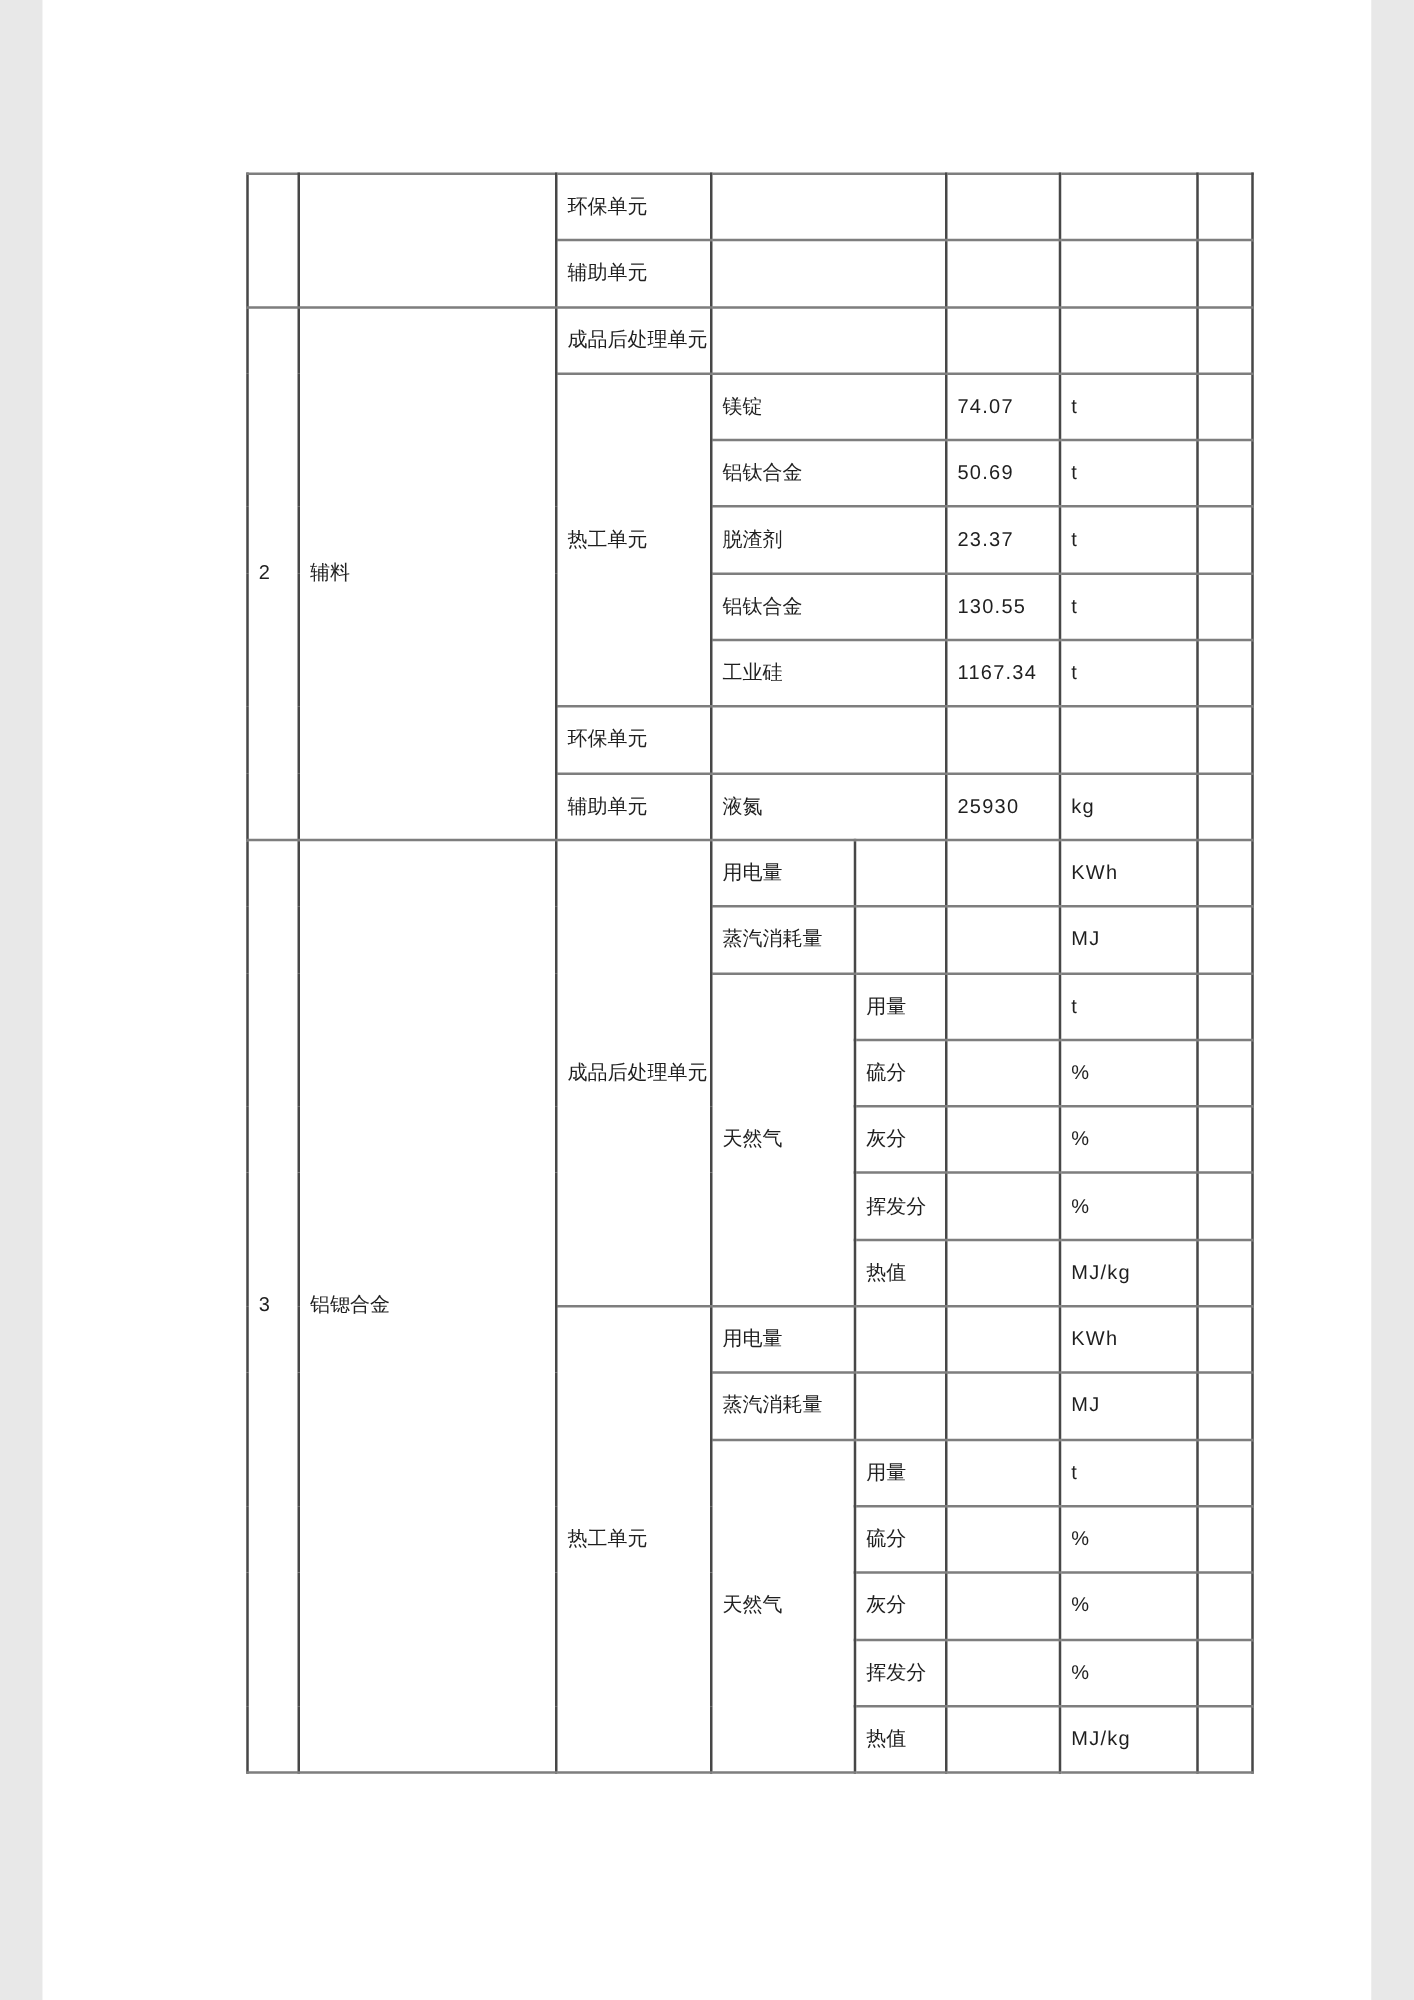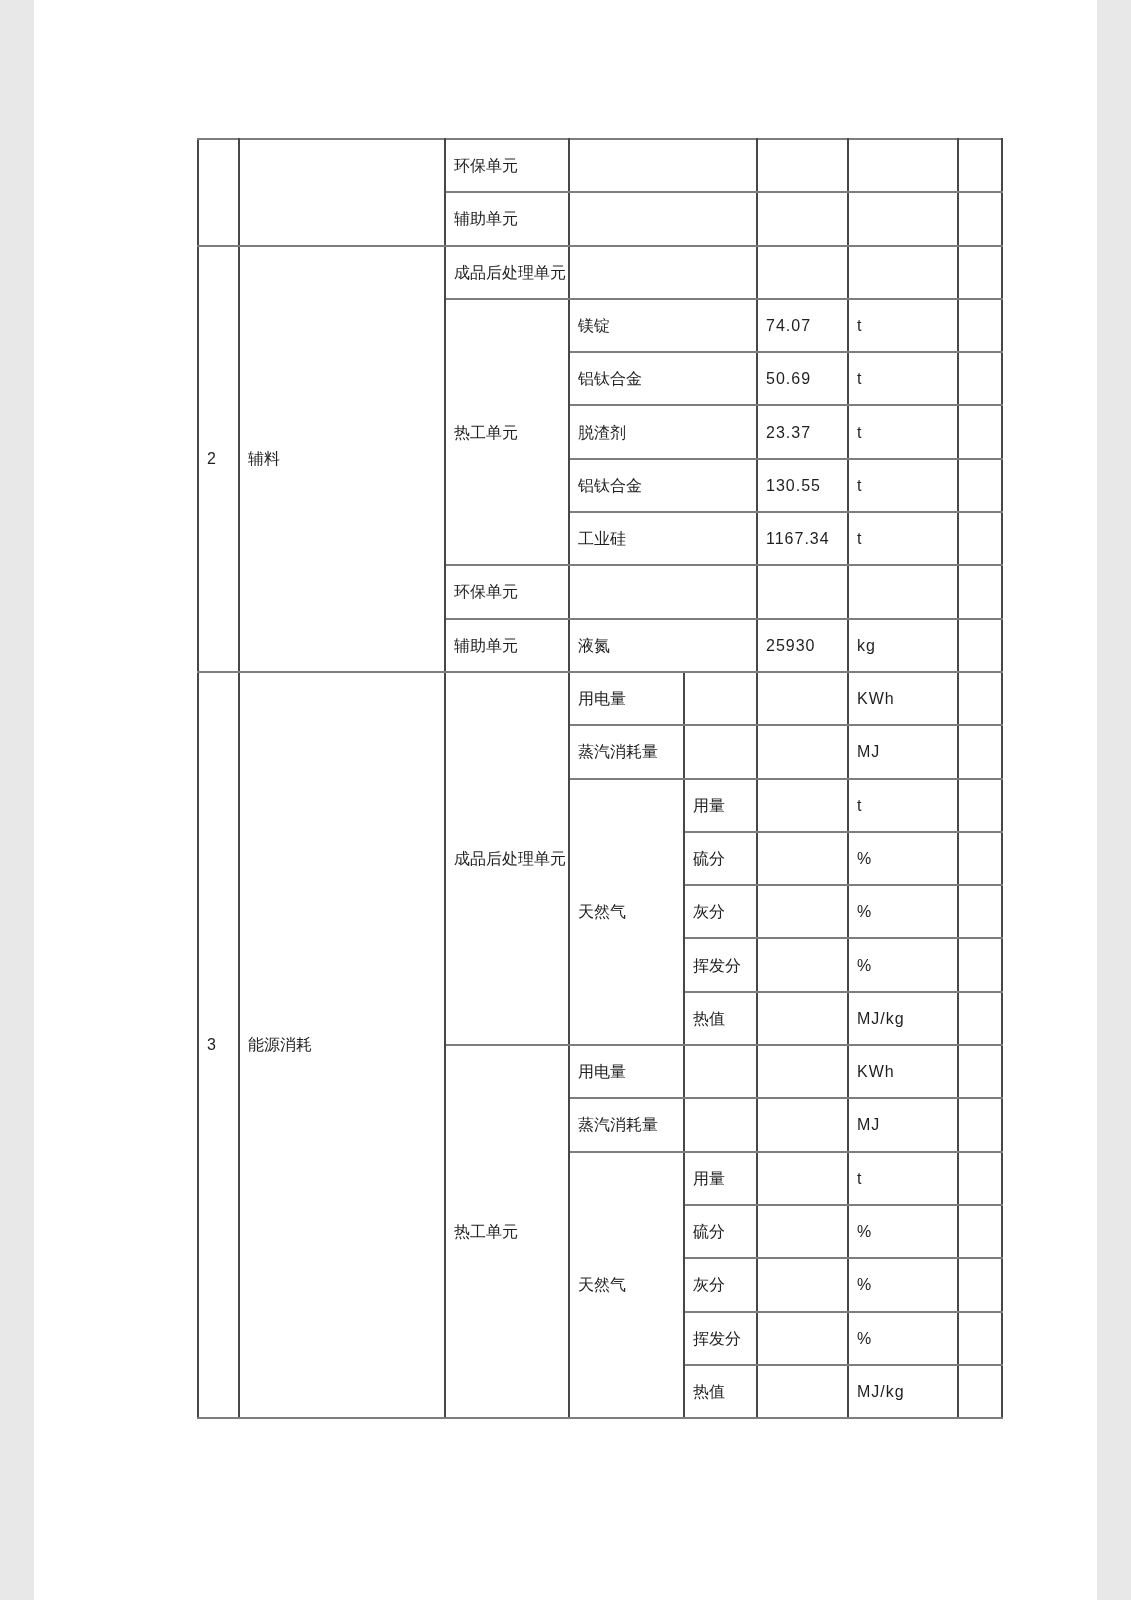--- a/index.html
+++ b/index.html
@@ -125,21 +125,21 @@
       <tr>
         <td>辅助单元</td>
         <td colspan="2">液氮</td>
         <td class="num">25930</td>
         <td class="num">kg</td>
         <td></td>
       </tr>
 
       <tr class="sec">
         <td class="c num" rowspan="14">3</td>
-        <td rowspan="14">能源消耗</td>
+        <td rowspan="14">铝锶合金</td>
         <td rowspan="7">成品后处理单元</td>
         <td>用电量</td>
         <td></td>
         <td class="num"></td>
         <td class="num">KWh</td>
         <td></td>
       </tr>
       <tr>
         <td>蒸汽消耗量</td>
         <td></td>

